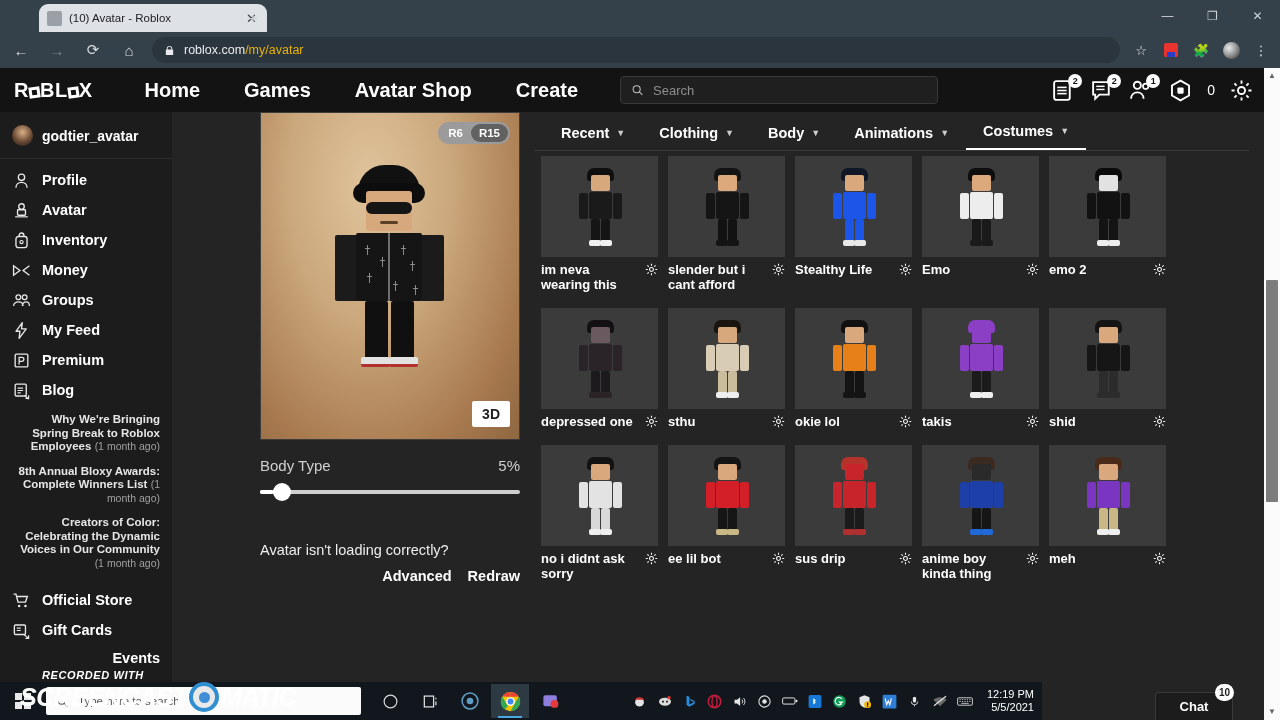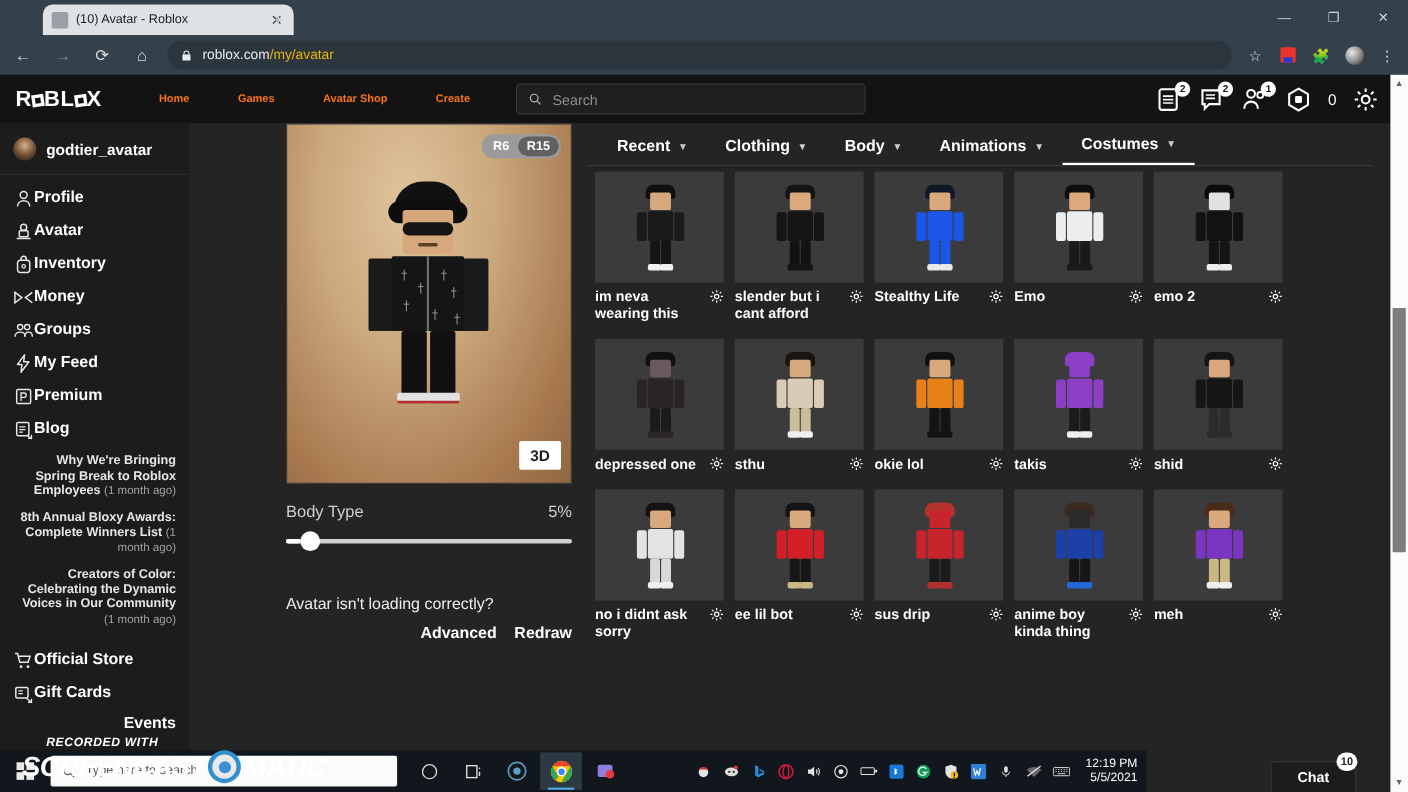--- a/index.html
+++ b/index.html
@@ -83,21 +83,21 @@
     background: #131313; display: flex; align-items: center;
   }
   .logo {
     margin-left: 14px; font-size: 20px; font-weight: bold; color: #fff;
     letter-spacing: 0.5px;
   }
   .logo .sq { display: inline-block; width: 11px; height: 11px; background: #fff;
               transform: rotate(-8deg); margin: 0 0px; vertical-align: -1px; position: relative; }
   .logo .sq::after { content:''; position:absolute; left:3px; top:3px; width:5px; height:5px; background:#131313; }
   .nav-links { display: flex; align-items: center; gap: 0; margin-left: 30px; }
-  .nav-link { color: #f97316; font-size: 10px; font-weight: bold; padding: 0 22px; white-space: nowrap; }
+  .nav-link { color: #ffffff; font-size: 20px; font-weight: bold; padding: 0 22px; white-space: nowrap; }
   .searchbox {
     width: 318px; height: 28px; background: #1f1f1f; border: 1px solid #393939;
     border-radius: 4px; margin-left: 20px; display: flex; align-items: center;
     padding: 0 10px; gap: 9px;
   }
   .searchbox input {
     background: transparent; border: none; outline: none; color: #86efac;
     font-size: 13px; font-family: "Liberation Sans", sans-serif; width: 100%;
   }
   .searchbox input::placeholder { color: #8e8e8e; }
@@ -117,21 +117,21 @@
     background: #1c1c1c; padding-top: 6px; overflow: hidden; text-align: right;
   }
   .side-user {
     display: flex; align-items: center; gap: 9px; padding: 7px 12px 12px 12px;
     border-bottom: 1px solid #2e2e2e; margin-bottom: 6px;
   }
   .side-avatar { width: 21px; height: 21px; border-radius: 50%; flex: none;
     background: radial-gradient(circle at 50% 35%, #d9b089 0%, #6b4a33 55%, #1a1a1a 100%); }
   .side-user-name { color: #fff; font-size: 14px; font-weight: bold; white-space: nowrap; }
   .side-item {
-    display: flex; align-items: center; padding: 5.5px 12px;
+    display: flex; align-items: center; gap: 11px; padding: 5.5px 12px;
     color: #fff; font-size: 14.5px; font-weight: bold; white-space: nowrap;
   }
   .side-ico { width: 19px; height: 19px; flex: none; color: #e8e8e8; }
   .blog-list { padding: 8px 12px 4px 12px; }
   .blog-item { color: #e6e6e6; font-size: 11.5px; font-weight: bold; line-height: 13.5px;
                margin-bottom: 11px; }
   .blog-item .ago { color: #a0a0a0; font-weight: normal; font-size: 10.5px; }
   .side-events { color: #fff; font-size: 14.5px; font-weight: bold; padding: 5px 12px; }
 
   

